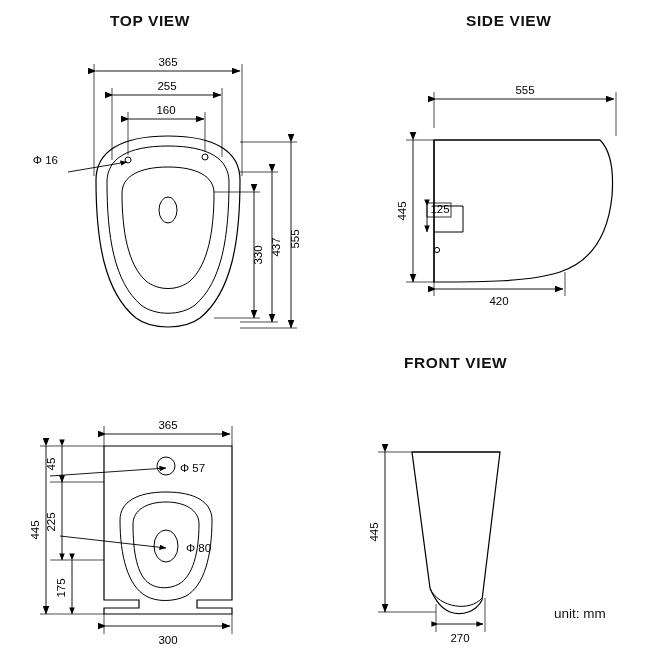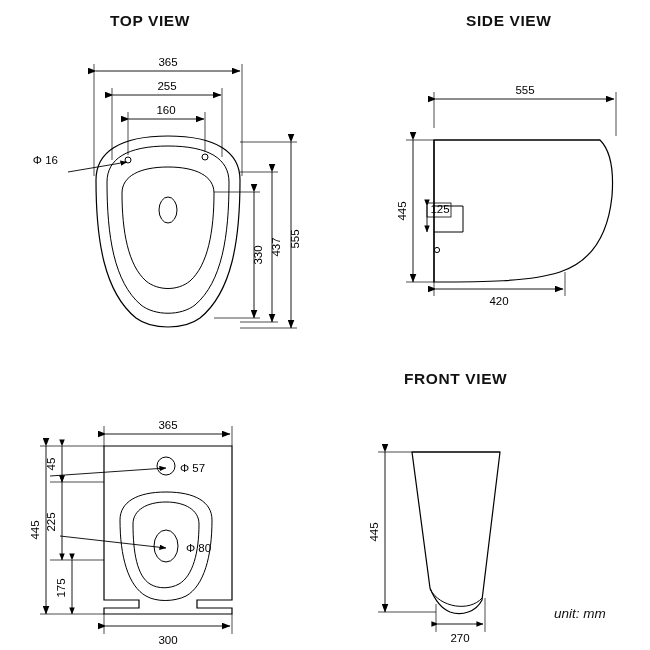--- a/index.html
+++ b/index.html
@@ -22,29 +22,28 @@
     position: absolute;
     font-size: 15.5px;
     font-weight: bold;
     letter-spacing: 0.6px;
     color: #111111;
     white-space: nowrap;
   }
   #title-top    { left: 110px; top: 12px; }
   #title-side   { left: 466px; top: 12px; }
   #title-back   { left: 110px; top: 370px; }
-  #title-front  { left: 404px; top: 370px; text-align: right; }
+  #title-front  { left: 404px; top: 354px; text-align: right; }
   .unit-label {
     position: absolute;
     left: 554px;
     top: 606px;
     font-size: 13.5px;
     color: #111111;
     white-space: nowrap;
-    font-style: italic;
   }
   svg.drawing {
     position: absolute;
     left: 0;
     top: 0;
     width: 650px;
     height: 650px;
   }
   svg text {
     font-family: "Liberation Sans", sans-serif;

